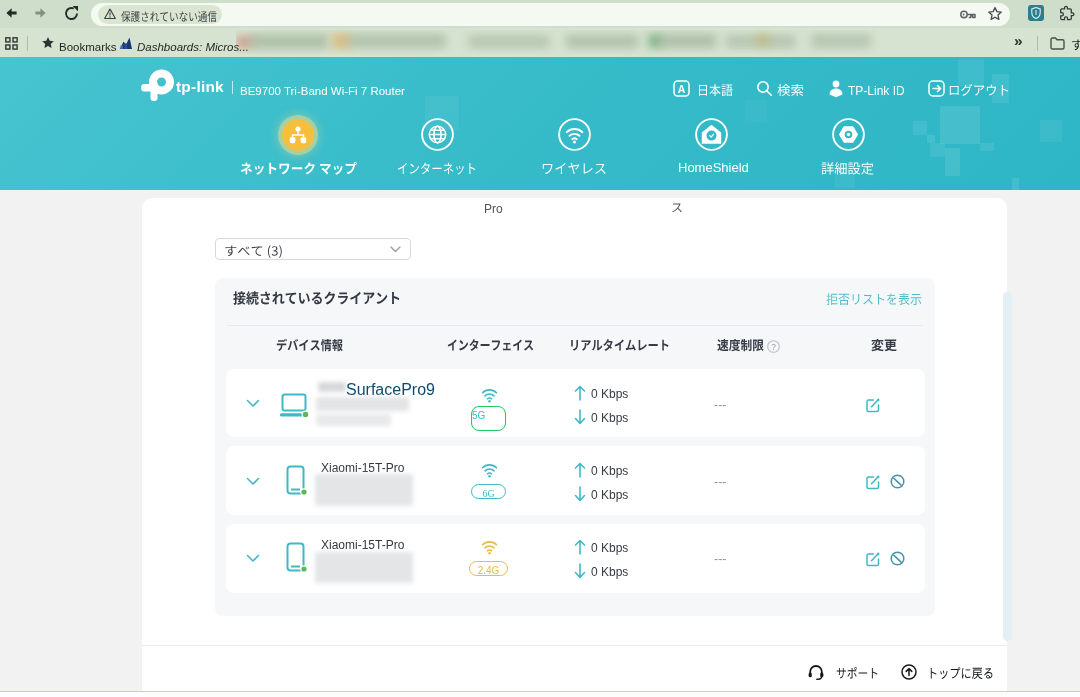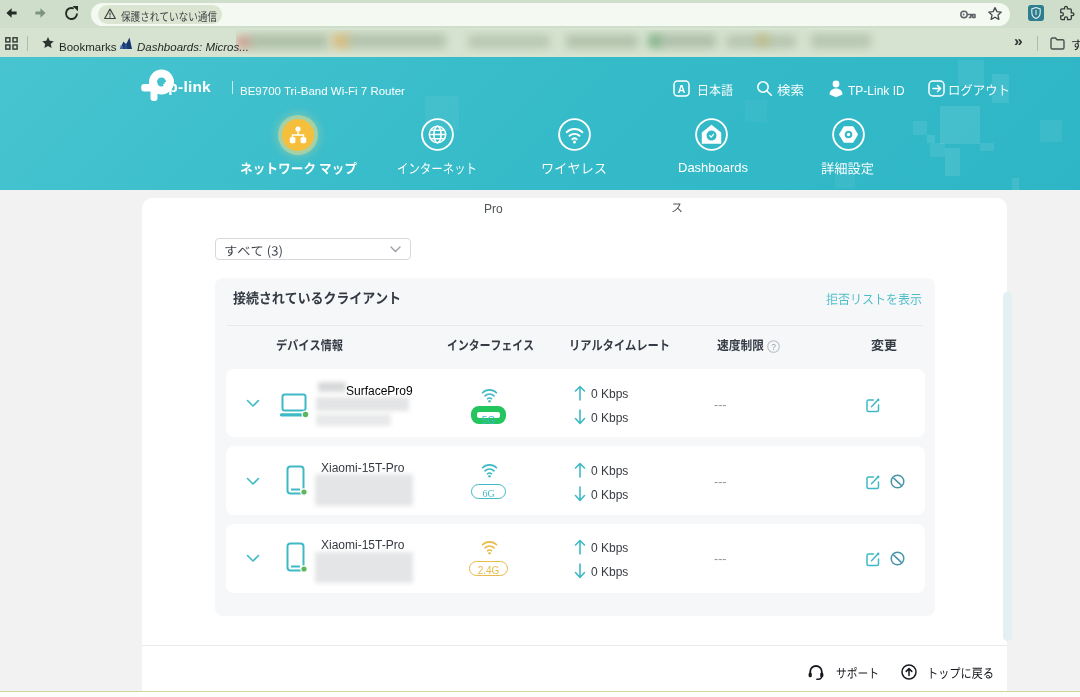--- a/index.html
+++ b/index.html
@@ -101,21 +101,21 @@
 <div class="abs" style="left:1040px;top:120px;width:22px;height:22px;background:rgba(255,255,255,0.06)"></div>
 <div class="abs" style="left:425px;top:96px;width:34px;height:34px;background:rgba(255,255,255,0.05)"></div>
 <div class="abs" style="left:745px;top:100px;width:22px;height:22px;background:rgba(255,255,255,0.04)"></div>
 <div class="abs" style="left:835px;top:168px;width:20px;height:20px;background:rgba(255,255,255,0.05)"></div>
 <div class="abs" style="left:958px;top:60px;width:26px;height:26px;background:rgba(255,255,255,0.07)"></div>
 <svg class="abs" style="left:140px;top:69px" width="35" height="33" viewBox="0 0 35 33">
       <path fill-rule="evenodd" d="M21.5 0.5 A12.5 12.5 0 1 0 21.5 25.5 A12.5 12.5 0 1 0 21.5 0.5 Z M21.5 8.5 A4.5 4.5 0 1 1 21.5 17.5 A4.5 4.5 0 1 1 21.5 8.5 Z" fill="#fff"></path>
       <rect x="10.5" y="12" width="7" height="20" rx="3" fill="#fff"></rect>
       <rect x="1.2" y="15" width="16.5" height="7.6" rx="3" fill="#fff"></rect>
     </svg>
-<div style="position:absolute;left:163px;top:78px;"><span style="font-size:15.5px;font-weight:bold;color:#fff;letter-spacing:0.2px">tp-link</span></div>
+<div style="position:absolute;left:176px;top:78px;"><span style="font-size:15.5px;font-weight:bold;color:#fff;letter-spacing:0.2px">tp-link</span></div>
 <div class="abs" style="left:232px;top:81px;width:1px;height:13px;background:rgba(255,255,255,.7)"></div>
 <div style="position:absolute;left:240px;top:81px;"><span style="font-size:11.5px;color:#fff">BE9700 Tri-Band Wi-Fi 7 Router</span></div>
 <svg class="abs" style="left:673px;top:80px" width="17" height="17" viewBox="0 0 17 17">
       <rect x="1" y="1" width="15" height="15" rx="3.5" stroke="#fff" stroke-width="1.5" fill="none"></rect>
       <text x="8.5" y="12.6" font-family="Liberation Sans,sans-serif" font-size="10.5" font-weight="bold" fill="#fff" text-anchor="middle">A</text>
     </svg>
 <div style="position:absolute;left:697px;top:82px;">
       <svg width="36" height="17" style="overflow:visible;display:block" viewBox="0 -13 36 17">
         <path d="M3 -4.6H9V-0.9H3ZM3 -5.5V-9.1H9V-5.5ZM2.1 -10V0.9H3V0.1H9V0.8H10V-10Z M17.5 -10.9V-8.2H12.8V-7.2H17C15.9 -5 14.2 -2.8 12.4 -1.8C12.6 -1.6 12.9 -1.3 13 -1C14.8 -2.1 16.4 -4.1 17.5 -6.4V-2.4H15.2V-1.4H17.5V1H18.5V-1.4H20.8V-2.4H18.5V-6.3C19.5 -4.1 21.2 -2.1 23 -1C23.1 -1.3 23.4 -1.7 23.7 -1.9C21.8 -2.9 20 -5 19 -7.2H23.2V-8.2H18.5V-10.9Z M25 -6.9V-6.1H28.4V-6.9ZM25.1 -10.5V-9.7H28.4V-10.5ZM25 -5.1V-4.4H28.4V-5.1ZM24.5 -8.7V-7.9H28.8V-8.7ZM29.7 -3.6V1H30.6V0.4H33.9V1H34.8V-3.6ZM30.6 -0.4V-2.8H33.9V-0.4ZM28.9 -5.5V-4.6H35.6V-5.5H34.5V-8.2H31.8L32 -9.6H35.2V-10.4H29.2V-9.6H31.1L30.9 -8.2H29.4V-7.4H30.8C30.7 -6.7 30.6 -6.1 30.4 -5.5ZM31.6 -7.4H33.6V-5.5H31.3C31.4 -6 31.5 -6.7 31.6 -7.4ZM25 -3.4V1H25.8V0.4H28.5V-3.4ZM25.8 -2.5H27.7V-0.4H25.8Z" fill="#ffffff"></path>
       </svg>
@@ -176,21 +176,21 @@
 <div style="position:absolute;left:541px;top:160px;">
       <svg width="66" height="18" style="overflow:visible;display:block" viewBox="0 -13.5 66 18">
         <path d="M11.6 -9 10.8 -9.5C10.5 -9.5 10.2 -9.4 9.9 -9.4C9.2 -9.4 3.6 -9.4 3.2 -9.4C2.6 -9.4 2.1 -9.5 1.7 -9.5C1.8 -9.2 1.8 -8.9 1.8 -8.6C1.8 -8 1.8 -6.1 1.8 -5.7C1.8 -5.5 1.8 -5.2 1.7 -4.8H2.9C2.9 -5.2 2.9 -5.5 2.9 -5.7C2.9 -6.1 2.9 -8 2.9 -8.4C3.9 -8.4 9.4 -8.4 10.2 -8.4C10.1 -6.8 9.7 -5.1 8.9 -3.9C7.9 -2.2 6 -1 4 -0.5L4.9 0.5C7 -0.2 8.9 -1.6 9.9 -3.3C10.9 -4.9 11.2 -6.8 11.4 -8.4C11.4 -8.5 11.5 -8.9 11.6 -9Z M14.3 -4.9 14.9 -3.8C16.7 -4.4 18.5 -5.2 19.9 -6V-1C19.9 -0.5 19.9 0.2 19.8 0.4H21.1C21.1 0.1 21 -0.5 21 -1V-6.7C22.4 -7.6 23.6 -8.7 24.6 -9.7L23.7 -10.6C22.8 -9.4 21.5 -8.3 20.1 -7.4C18.6 -6.5 16.6 -5.5 14.3 -4.9Z M38.5 -8.5 37.8 -9.1C37.6 -9 37.4 -8.9 37.2 -8.9C36.6 -8.7 33.9 -8.2 31.6 -7.8L31.1 -9.7C31 -10.1 30.9 -10.4 30.9 -10.7L29.6 -10.4C29.8 -10.2 29.9 -9.9 30 -9.4L30.5 -7.6L28.6 -7.2C28.1 -7.1 27.7 -7.1 27.2 -7L27.5 -5.9C28 -6 29.3 -6.3 30.8 -6.6L32.4 -0.5C32.5 -0.1 32.6 0.3 32.6 0.6L33.9 0.3C33.8 -0 33.6 -0.5 33.5 -0.8C33.3 -1.5 32.5 -4.4 31.9 -6.8L36.9 -7.8C36.4 -6.9 35.2 -5.3 34.1 -4.4L35.2 -3.9C36.2 -5 37.9 -7.2 38.5 -8.5Z M42.5 -0.4 43.3 0.2C43.5 0.1 43.7 0 43.9 0C47.1 -1 49.9 -2.6 51.6 -4.8L51 -5.8C49.3 -3.6 46.3 -1.8 43.8 -1.2C43.8 -1.8 43.8 -7.5 43.8 -8.8C43.8 -9.2 43.8 -9.7 43.9 -10H42.5C42.6 -9.8 42.7 -9.2 42.7 -8.8C42.7 -7.5 42.7 -1.9 42.7 -1.1C42.7 -0.8 42.6 -0.6 42.5 -0.4Z M63.4 -9 62.7 -9.6C62.5 -9.5 62.1 -9.4 61.7 -9.4C61.2 -9.4 57.1 -9.4 56.6 -9.4C56.2 -9.4 55.5 -9.5 55.3 -9.5V-8.3C55.4 -8.3 56.1 -8.4 56.6 -8.4C57.1 -8.4 61.3 -8.4 61.7 -8.4C61.4 -7.2 60.5 -5.7 59.6 -4.6C58.2 -3.1 56.2 -1.5 54.1 -0.6L55 0.3C56.9 -0.6 58.7 -2.1 60.1 -3.6C61.5 -2.4 62.9 -0.8 63.7 0.4L64.7 -0.4C63.8 -1.5 62.2 -3.3 60.8 -4.5C61.7 -5.7 62.6 -7.3 63 -8.4C63.1 -8.6 63.3 -8.9 63.4 -9Z" fill="#ffffff"></path>
       </svg>
     </div>
 <svg class="abs" style="left:695px;top:118px" width="33" height="33" viewBox="0 0 33 33">
       <circle cx="16.5" cy="16.5" r="15.4" stroke="#fff" stroke-width="1.9" fill="none"></circle>
       <path fill-rule="evenodd" d="M16.5 6.8 L26.2 14.6 V25.8 H6.8 V14.6 Z M16.5 12.6 A5 5 0 0 0 11.5 17.6 A5 5 0 0 0 21.5 17.6 A5 5 0 0 0 16.5 12.6 Z" fill="#fff"></path>
       <path d="M14.8 17.7 L16.2 19.1 L18.5 16.3" stroke="#fff" stroke-width="1.3" fill="none" stroke-linecap="round" stroke-linejoin="round"></path>
     </svg>
-<div style="position:absolute;left:678px;top:158.2px;"><span style="font-size:13px;color:#fff">Dashboards</span></div>
+<div style="position:absolute;left:678px;top:158.2px;"><span style="font-size:13px;color:#fff">HomeShield</span></div>
 <svg class="abs" style="left:832px;top:118px" width="33" height="33" viewBox="0 0 33 33">
       <circle cx="16.5" cy="16.5" r="15.4" stroke="#fff" stroke-width="1.9" fill="none"></circle>
       <path fill-rule="evenodd" d="M25.1 16.5 L20.8 23.9 L12.2 23.9 L7.9 16.5 L12.2 9.1 L20.8 9.1 Z M16.5 11.9 A4.6 4.6 0 0 0 11.9 16.5 A4.6 4.6 0 0 0 21.1 16.5 A4.6 4.6 0 0 0 16.5 11.9 Z" fill="#fff" stroke="#fff" stroke-width="1.6" stroke-linejoin="round"></path>
       <circle cx="16.5" cy="16.5" r="1.7" fill="#fff"></circle>
     </svg>
 <div style="position:absolute;left:821px;top:160px;">
       <svg width="53" height="18" style="overflow:visible;display:block" viewBox="0 -13.5 53 18">
         <path d="M1.1 -7.2V-6.5H5.1V-7.2ZM1.2 -10.9V-10.1H5.1V-10.9ZM1.1 -5.5V-4.6H5.1V-5.5ZM0.5 -9.1V-8.2H5.6V-9.1ZM6.4 -11C6.8 -10.3 7.2 -9.4 7.4 -8.7H5.9V-7.8H8.6V-6.1H6.1V-5.1H8.6V-3.2H5.4V-2.3H8.6V1.1H9.6V-2.3H12.8V-3.2H9.6V-5.1H12.3V-6.1H9.6V-7.8H12.6V-8.7H10.8C11.2 -9.4 11.6 -10.3 12 -11L11 -11.4C10.8 -10.6 10.3 -9.6 10 -9L10.5 -8.7H7.8L8.3 -9C8.1 -9.6 7.7 -10.5 7.2 -11.3ZM1.1 -3.6V0.9H2V0.3H5.1V-3.6ZM2 -2.8H4.2V-0.5H2Z M17.4 -3.4C17.7 -2.6 18.1 -1.5 18.2 -0.8L19 -1.1C18.9 -1.8 18.5 -2.9 18.1 -3.7ZM14.5 -3.6C14.3 -2.5 14.1 -1.2 13.6 -0.4C13.9 -0.3 14.3 -0.1 14.4 -0C14.8 -0.9 15.2 -2.2 15.3 -3.5ZM21.9 -9.3V-5.6H20.2V-9.3ZM22.8 -9.3H24.6V-5.6H22.8ZM21.9 -4.7V-0.8H20.2V-4.7ZM22.8 -4.7H24.6V-0.8H22.8ZM19.3 -10.3V0.9H20.2V0.2H24.6V0.8H25.6V-10.3ZM13.6 -5.4 13.8 -4.5 16 -4.7V1.1H16.9V-4.7L18.1 -4.8C18.3 -4.5 18.4 -4.1 18.5 -3.9L19.3 -4.3C19.1 -5 18.5 -6.2 17.9 -7L17.1 -6.7C17.3 -6.4 17.5 -6 17.7 -5.6L15.7 -5.5C16.6 -6.6 17.6 -8.2 18.4 -9.4L17.5 -9.8C17.1 -9 16.6 -8.1 16 -7.3C15.8 -7.5 15.5 -7.9 15.2 -8.2C15.7 -9 16.3 -10.1 16.8 -11L15.9 -11.4C15.6 -10.6 15.1 -9.6 14.7 -8.8L14.2 -9.1L13.8 -8.5C14.4 -7.9 15.1 -7.1 15.5 -6.5C15.2 -6.1 15 -5.8 14.7 -5.4Z M27.6 -7.2V-6.5H31.6V-7.2ZM27.7 -10.9V-10.1H31.6V-10.9ZM27.6 -5.5V-4.6H31.6V-5.5ZM27 -9.1V-8.2H32.1V-9.1ZM33.1 -10.9V-9.3C33.1 -8.3 32.9 -7.2 31.6 -6.4C31.8 -6.2 32.2 -5.9 32.3 -5.7C33.7 -6.7 34 -8.1 34 -9.3V-10H36.3V-7.6C36.3 -6.6 36.5 -6.4 37.4 -6.4C37.5 -6.4 38.1 -6.4 38.3 -6.4C39 -6.4 39.2 -6.8 39.3 -8.4C39.1 -8.4 38.7 -8.6 38.5 -8.7C38.5 -7.4 38.4 -7.2 38.2 -7.2C38.1 -7.2 37.6 -7.2 37.5 -7.2C37.3 -7.2 37.3 -7.3 37.3 -7.6V-10.9ZM32.2 -5.5V-4.6H37.3C36.9 -3.5 36.3 -2.6 35.5 -1.9C34.8 -2.7 34.2 -3.6 33.8 -4.5L32.9 -4.3C33.4 -3.1 34 -2.1 34.8 -1.3C33.8 -0.6 32.8 -0.1 31.6 0.2C31.8 0.4 32.1 0.8 32.2 1.1C33.4 0.7 34.5 0.2 35.5 -0.6C36.4 0.1 37.5 0.7 38.7 1.1C38.8 0.8 39.1 0.4 39.4 0.2C38.2 -0.1 37.1 -0.6 36.3 -1.3C37.3 -2.3 38.1 -3.6 38.5 -5.3L37.9 -5.5L37.7 -5.5ZM27.6 -3.6V0.9H28.5V0.3H31.6V-3.6ZM28.5 -2.8H30.7V-0.5H28.5Z M42.7 -5.1C42.4 -2.6 41.7 -0.7 40.2 0.5C40.5 0.6 40.9 1 41 1.1C41.9 0.4 42.5 -0.6 43 -1.9C44.2 0.4 46.2 0.9 49 0.9H52.1C52.1 0.6 52.3 0.1 52.4 -0.1C51.8 -0.1 49.5 -0.1 49 -0.1C48.3 -0.1 47.5 -0.2 46.9 -0.3V-3H50.8V-4H46.9V-6.2H50.3V-7.2H42.5V-6.2H45.8V-0.6C44.8 -1 43.9 -1.8 43.4 -3.2C43.5 -3.7 43.6 -4.3 43.7 -5ZM40.8 -9.8V-6.8H41.8V-8.8H50.9V-6.8H51.9V-9.8H46.9V-11.3H45.8V-9.8Z" fill="#ffffff"></path>
       </svg>
     </div>
@@ -255,30 +255,30 @@
 <div class="abs" style="left:226px;top:369px;width:699px;height:68px;background:#fff;border-radius:8px"></div>
 <svg class="abs" style="left:246px;top:399px" width="14" height="9" viewBox="0 0 14 9">
       <path d="M1.5 1.5 L7 7 L12.5 1.5" stroke="#3fb9c6" stroke-width="1.6" fill="none" stroke-linecap="round" stroke-linejoin="round"></path>
     </svg>
 <svg class="abs" style="left:279px;top:393px" width="30" height="25" viewBox="0 0 30 25">
       <rect x="3.5" y="1.5" width="23" height="16" rx="2" stroke="#3fb9c6" stroke-width="2" fill="none"></rect>
       <rect x="0.8" y="20.2" width="28.4" height="3.2" rx="1.6" fill="#3fb9c6"></rect>
       <circle cx="26.5" cy="21.5" r="3.4" fill="#5cb85c" stroke="#fff" stroke-width="1.2"></circle>
     </svg>
 <div class="abs" style="left:318px;top:382px;width:28px;height:10px;background:#d8d9da;opacity:1.00;filter:blur(2px);border-radius:2px"></div>
-<div style="position:absolute;left:346px;top:381px;"><span style="font-size:12px;color:#000000">SurfacePro9</span></div>
+<div style="position:absolute;left:346px;top:381px;"><span style="font-size:16px;color:#0c4a6e">SurfacePro9</span></div>
 <div class="abs" style="left:316px;top:397px;width:93px;height:14px;background:#e3e4e6;opacity:1.00;filter:blur(2px);border-radius:2px"></div>
 <div class="abs" style="left:316px;top:414px;width:75px;height:12px;background:#e8e9ea;opacity:1.00;filter:blur(2px);border-radius:2px"></div>
 <svg class="abs" style="left:481px;top:388px" width="17" height="15" viewBox="0 0 17 15">
       <path d="M1.5 4.8 A9.8 9.8 0 0 1 15.5 4.8" stroke="#3fb9c6" stroke-width="1.6" fill="none" stroke-linecap="round"></path>
       <path d="M4 7.9 A6.2 6.2 0 0 1 13 7.9" stroke="#3fb9c6" stroke-width="1.6" fill="none" stroke-linecap="round"></path>
       <path d="M6.5 10.8 A2.8 2.8 0 0 1 10.5 10.8" stroke="#3fb9c6" stroke-width="1.6" fill="none" stroke-linecap="round"></path>
       <circle cx="8.5" cy="13.2" r="1.2" fill="#3fb9c6"></circle>
     </svg>
-<div class="abs" style="left:471px;top:406px;width:35px;height:18px;border:6px solid #22c55e;border-radius:8px;box-sizing:border-box;text-align:center;line-height:13px"><span style="font-size:10px;color:#3fb9c6;font-family:Liberation Sans,sans-serif">5G</span></div>
+<div class="abs" style="left:471px;top:406px;width:35px;height:25px;border:1px solid #22c55e;border-radius:8px;box-sizing:border-box;line-height:13px"><span style="font-size:10px;color:#3fb9c6;font-family:Liberation Sans,sans-serif">5G</span></div>
 <svg class="abs" style="left:574px;top:385px" width="12" height="16" viewBox="0 0 12 16">
       <path d="M6 15 V2 M1.5 6 L6 1.5 L10.5 6" stroke="#3fb9c6" stroke-width="1.6" fill="none" stroke-linecap="round" stroke-linejoin="round"></path>
     </svg>
 <div style="position:absolute;left:591px;top:384px;"><span style="font-size:12px;color:#363b42">0 Kbps</span></div>
 <svg class="abs" style="left:574px;top:409px" width="12" height="16" viewBox="0 0 12 16">
       <path d="M6 1 V14 M1.5 9.5 L6 14.5 L10.5 9.5" stroke="#3fb9c6" stroke-width="1.6" fill="none" stroke-linecap="round" stroke-linejoin="round"></path>
     </svg>
 <div style="position:absolute;left:591px;top:408px;"><span style="font-size:12px;color:#363b42">0 Kbps</span></div>
 <div style="position:absolute;left:714px;top:395px;"><span style="font-size:12.5px;color:#8f959b">---</span></div>
 <svg class="abs" style="left:865px;top:397px" width="16" height="16" viewBox="0 0 16 16">

